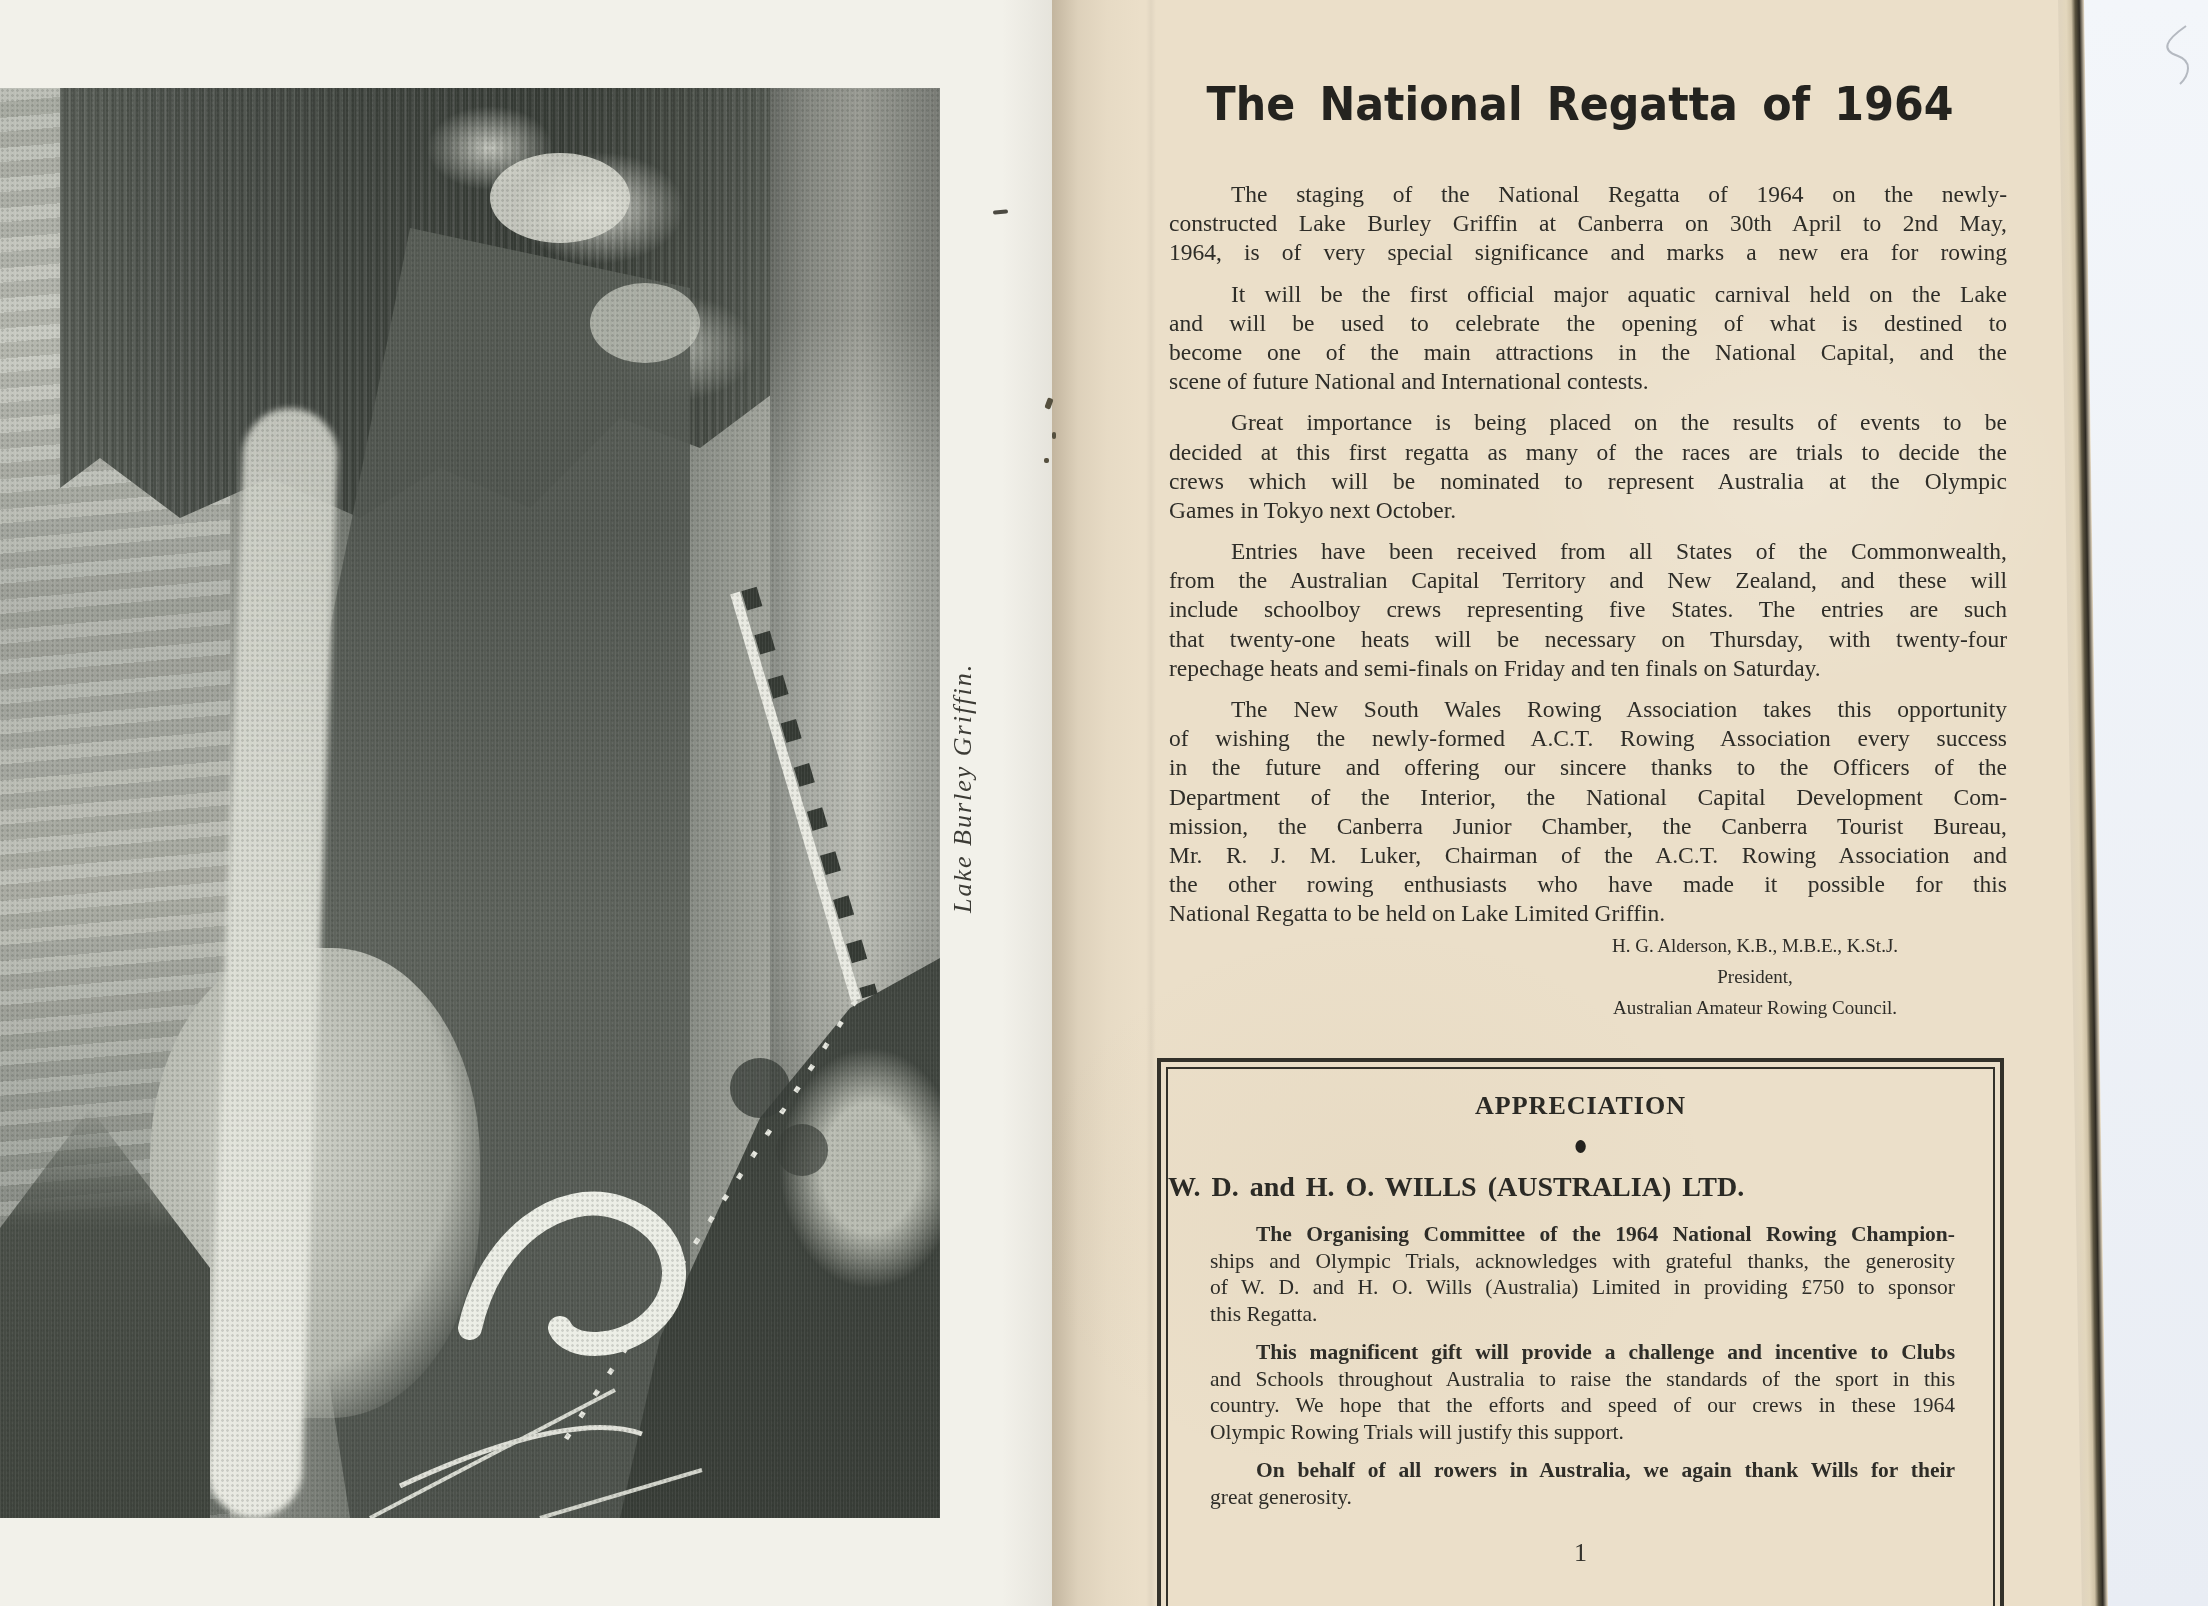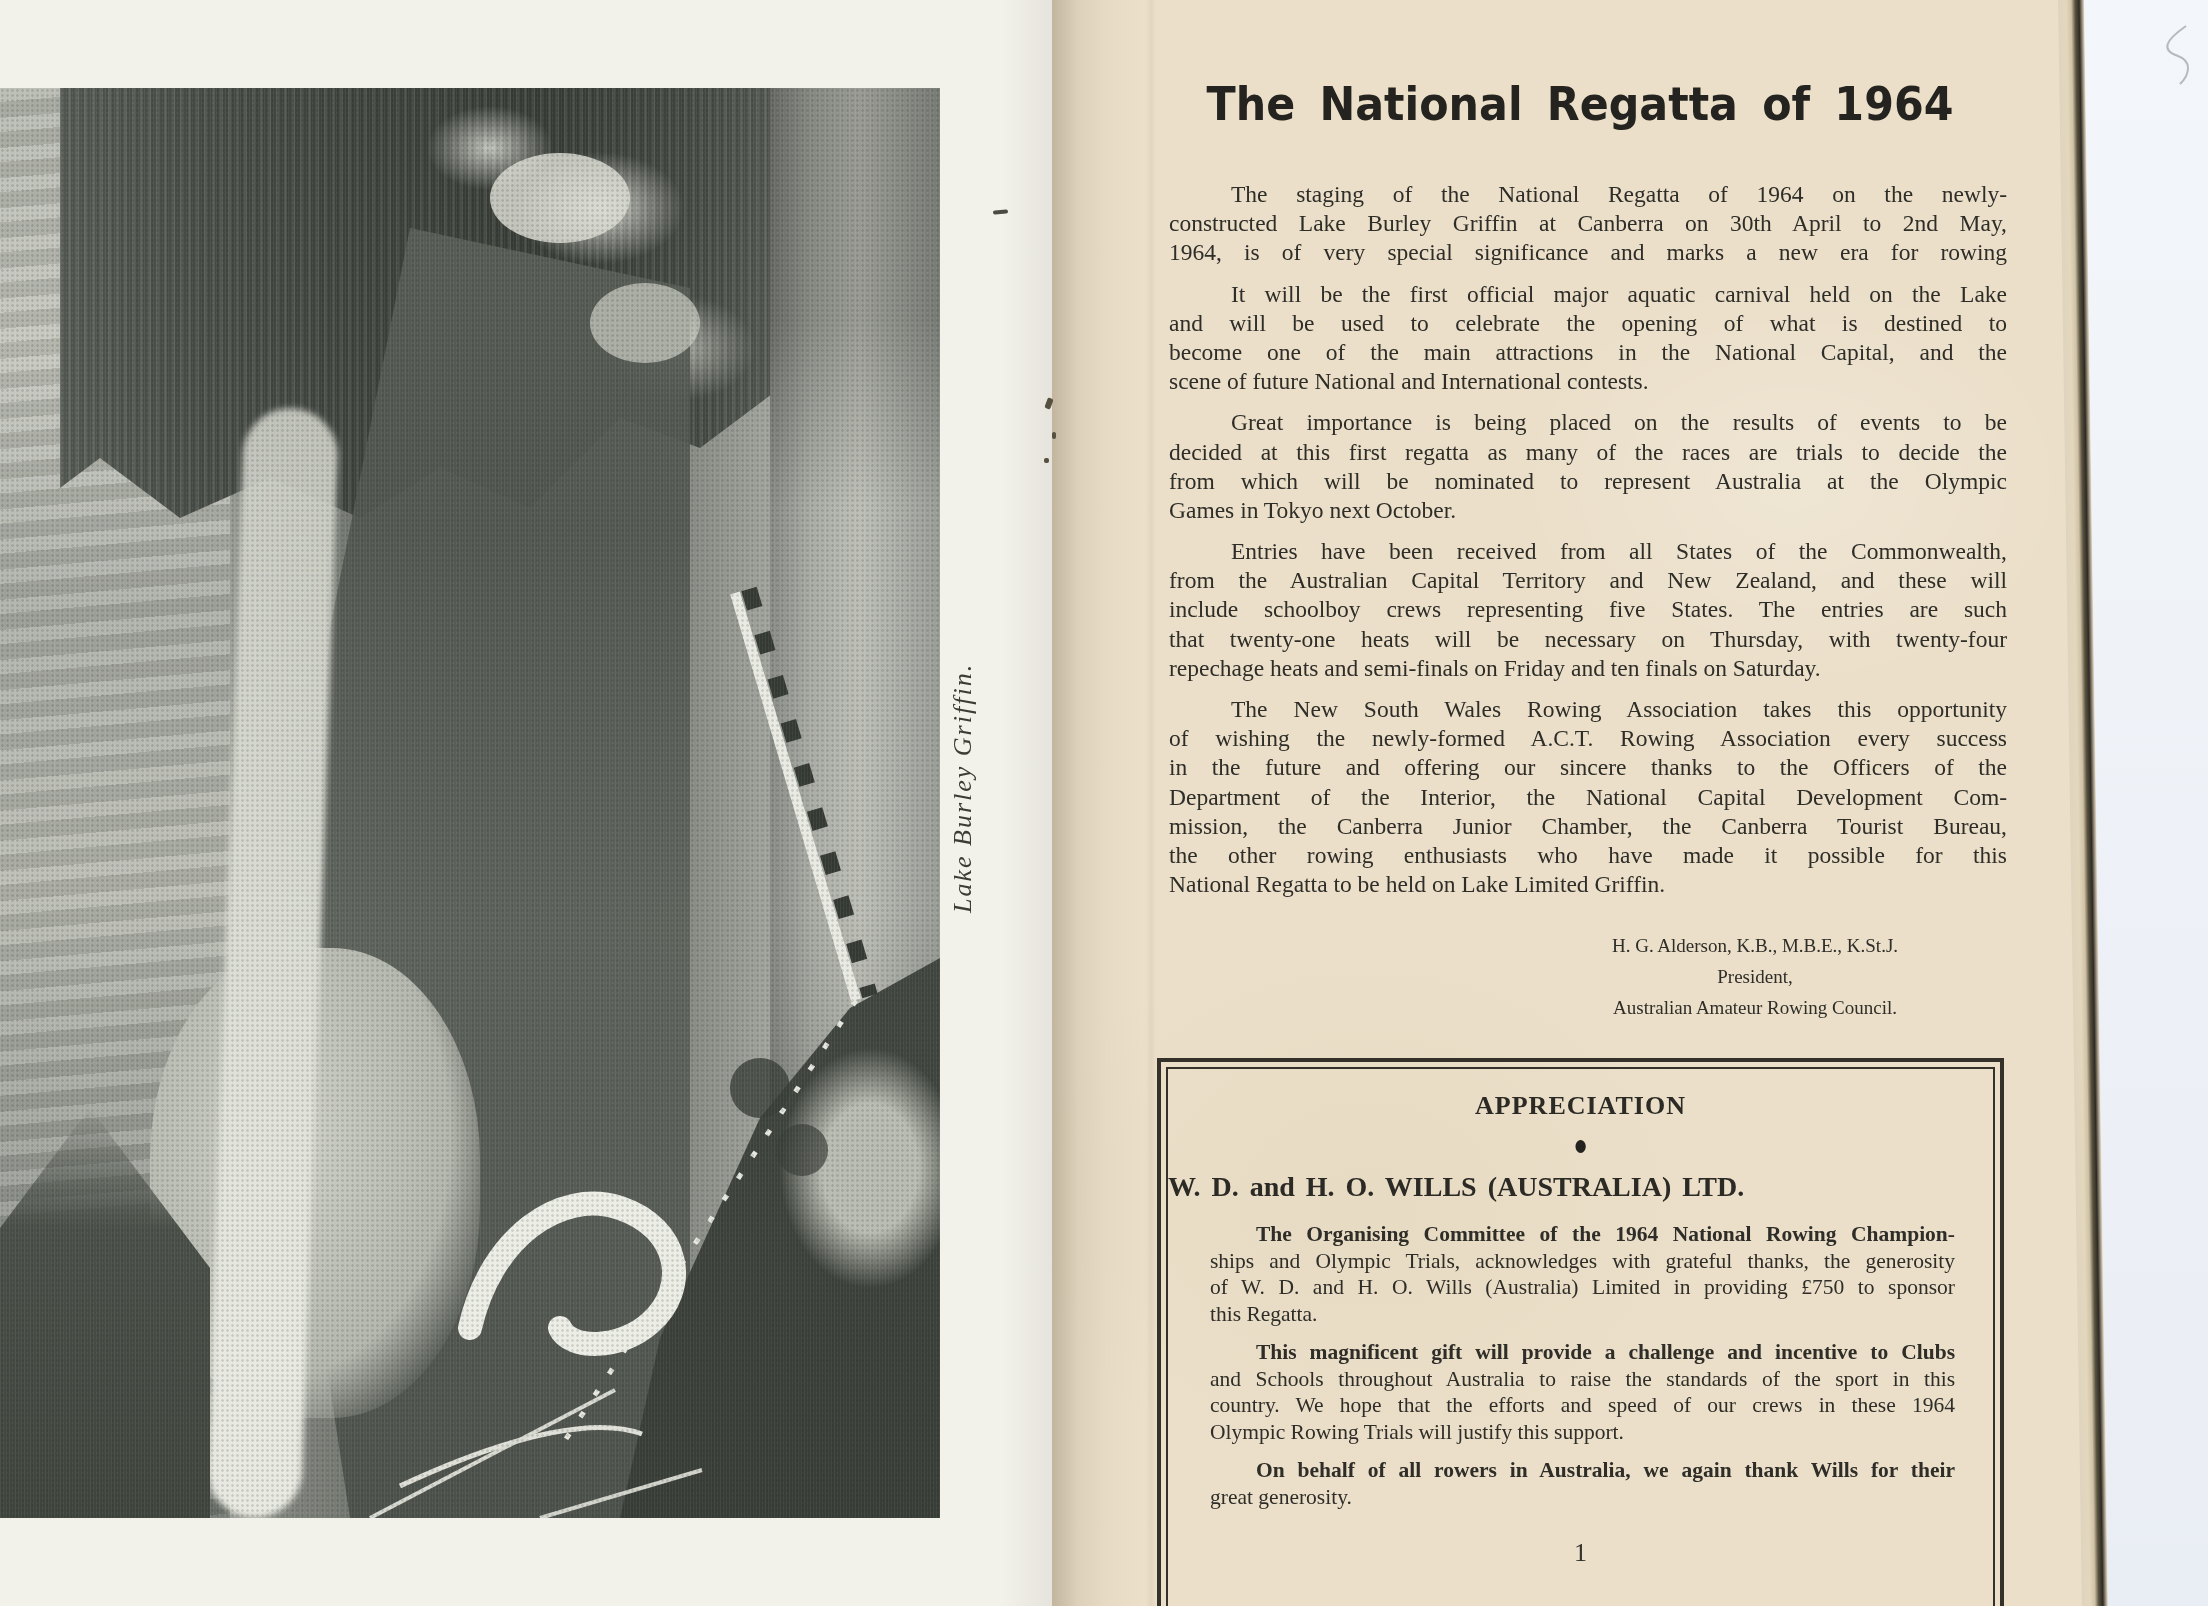--- a/index.html
+++ b/index.html
@@ -160,36 +160,37 @@
       </div>
       <div class="para">
         <div class="tline jl ind">It will be the first official major aquatic carnival held on the Lake</div>
         <div class="tline jl">and will be used to celebrate the opening of what is destined to</div>
         <div class="tline jl">become one of the main attractions in the National Capital, and the</div>
         <div class="tline">scene of future National and International contests.</div>
       </div>
       <div class="para">
         <div class="tline jl ind">Great importance is being placed on the results of events to be</div>
         <div class="tline jl">decided at this first regatta as many of the races are trials to decide the</div>
-        <div class="tline jl">from which will be nominated to represent Australia at the Olympic</div>
+        <div class="tline jl">crews which will be nominated to represent Australia at the Olympic</div>
         <div class="tline">Games in Tokyo next October.</div>
       </div>
       <div class="para">
         <div class="tline jl ind">Entries have been received from all States of the Commonwealth,</div>
         <div class="tline jl">from the Australian Capital Territory and New Zealand, and these will</div>
         <div class="tline jl">include schoolboy crews representing five States. The entries are such</div>
         <div class="tline jl">that twenty-one heats will be necessary on Thursday, with twenty-four</div>
         <div class="tline">repechage heats and semi-finals on Friday and ten finals on Saturday.</div>
       </div>
       <div class="para">
         <div class="tline jl ind">The New South Wales Rowing Association takes this opportunity</div>
         <div class="tline jl">of wishing the newly-formed A.C.T. Rowing Association every success</div>
         <div class="tline jl">in the future and offering our sincere thanks to the Officers of the</div>
         <div class="tline jl">Department of the Interior, the National Capital Development Com-</div>
         <div class="tline jl">mission, the Canberra Junior Chamber, the Canberra Tourist Bureau,</div>
+        <div class="tline jl">Mr. R. J. M. Luker, Chairman of the A.C.T. Rowing Association and</div>
         <div class="tline jl">the other rowing enthusiasts who have made it possible for this</div>
         <div class="tline">National Regatta to be held on Lake Limited Griffin.</div>
       </div>
     </div>
 
   <div class="signature">
     <div>H. G. Alderson, K.B., M.B.E., K.St.J.</div>
     <div>President,</div>
     <div>Australian Amateur Rowing Council.</div>
   </div>

